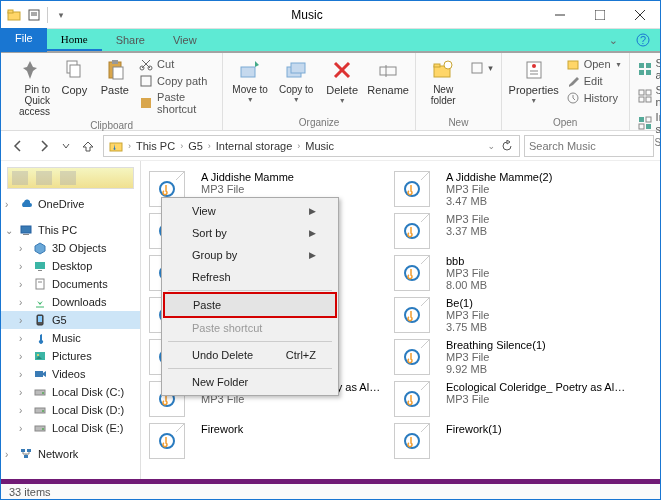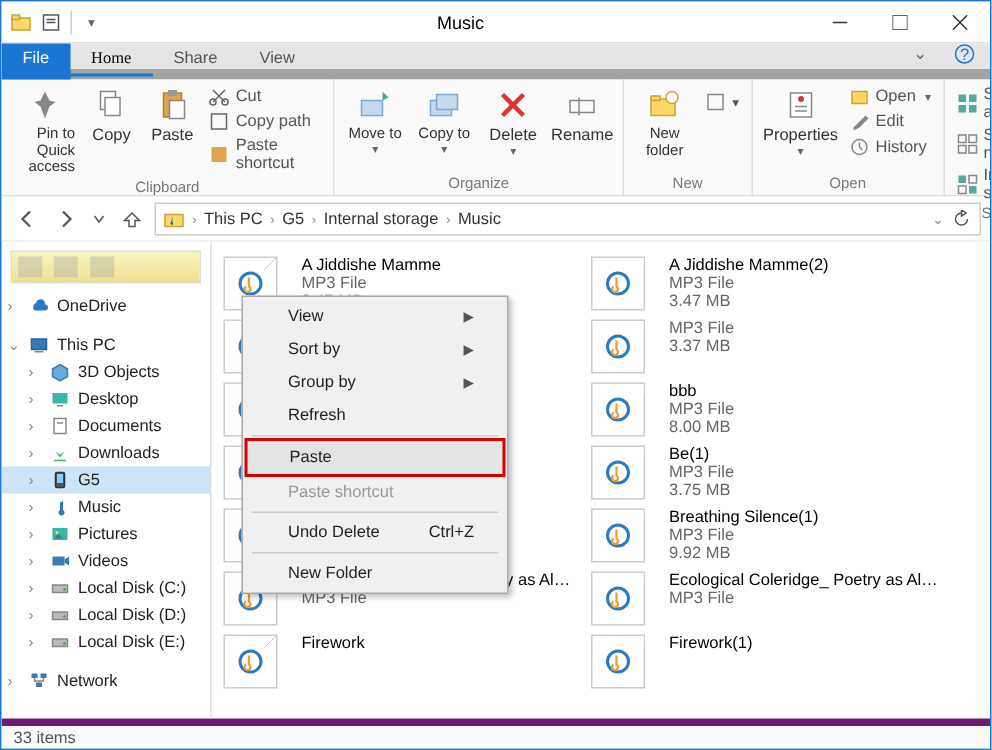--- a/index.html
+++ b/index.html
@@ -4,21 +4,21 @@
 <style>
 * { margin: 0; padding: 0; box-sizing: border-box; font-family: "Segoe UI", sans-serif; font-size: 11px; }
 body { width: 661px; height: 500px; background: #fff; border: 1px solid #1976d2; overflow: hidden; position: relative; }
 
 .titlebar { height: 28px; display: flex; align-items: center; background: #fff; border-bottom: 1px solid #e0e0e0; }
 .titlebar .qat { display: flex; gap: 6px; padding: 0 6px; align-items: center; }
 .titlebar .qat span { width: 14px; height: 14px; display: inline-flex; align-items: center; justify-content: center; }
 .titlebar .title { flex: 1; text-align: center; font-size: 12px; }
 .titlebar .wbtn { width: 40px; height: 28px; display: inline-flex; align-items: center; justify-content: center; }
 
-.tabs { height: 24px; display: flex; align-items: flex-start; background: #e5e5e5; border-bottom: 7px solid #a3a3a3; font-size: 12px; }
+.tabs { height: 24px; display: flex; align-items: center; background: #5eead4; border-bottom: 2px solid #a3a3a3; font-size: 12px; }
 .tabs .file { background: #1976d2; color: #fff; padding: 4px 14px; height: 24px; }
 .tabs .tab { padding: 4px 14px; color: #555; }
 .tabs .tab.active { border-bottom: 2px solid #1976d2; color: #000; font-family: Liberation Serif, serif; }
 .tabs .spacer { flex: 1; }
 .tabs .help { padding: 0 10px; color: #1976d2; }
 .tabs .caret { padding: 0 8px; color: #666; }
 
 .ribbon { height: 78px; display: flex; background: #fafafa; border-bottom: 1px solid #ddd; }
 .group { border-right: 1px solid #e0e0e0; padding: 3px 6px 1px; display: flex; flex-direction: column; }
 .group .body { flex: 1; display: flex; gap: 4px; align-items: flex-start; }
@@ -378,20 +378,21 @@
       <span class="chev">›</span>
     <span class="bc">Music</span>
     <span style="flex:1"></span>
     <span class="chev">⌄</span>
     <span style="padding:0 4px">
         <svg width="12" height="12">
           <path d="M10 6 A4 4 0 1 1 6 2 L6 0 L9 2 L6 4 L6 2" fill="none" stroke="#555"></path>
         </svg>
       </span>
   </div>
+  <input class="searfield" placeholder="Search Music" style="">
 </div>
 
 <div class="main">
   <div class="tree">
     <div class="qa">
         <span></span>
         <span></span>
         <span></span>
       </div>
     <div class="item">

